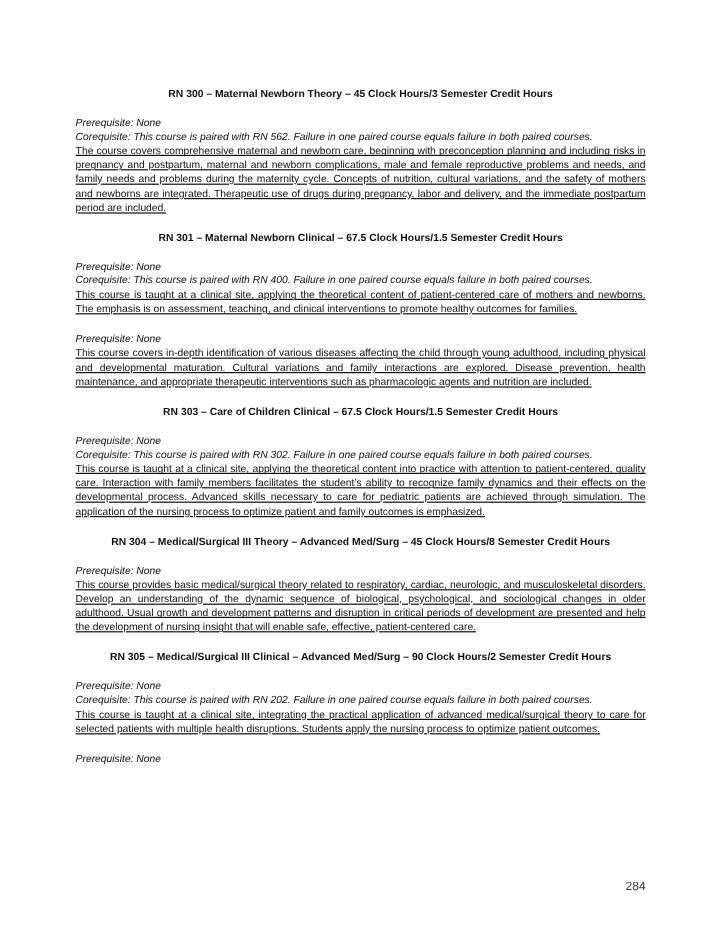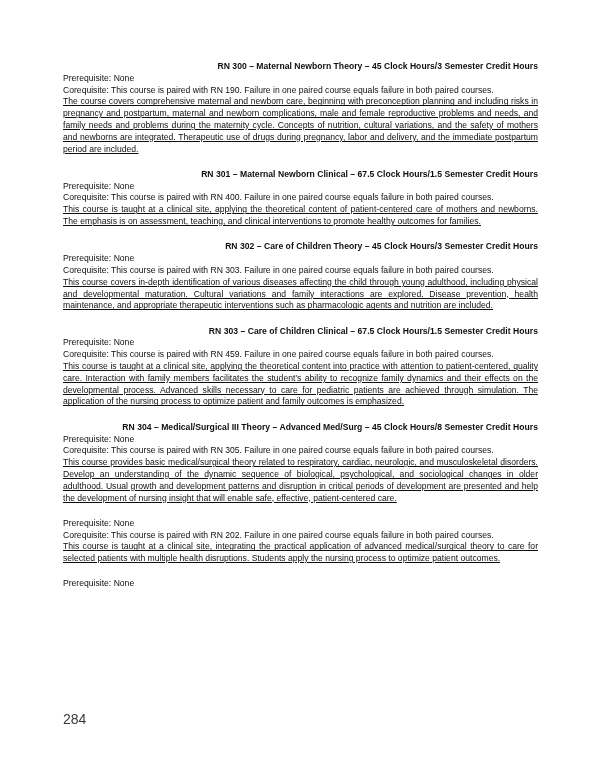--- a/index.html
+++ b/index.html
@@ -32,90 +32,90 @@
     margin: 0 0 13.5px 0;
   }
   .course:last-of-type {
     margin-bottom: 0;
   }
   .course-title {
     font-size: 8.6px;
     font-weight: bold;
     line-height: 11.8px;
     letter-spacing: 0.02px;
-    margin: 0;
-    text-align: right;
+    margin: 12px;
+    text-align: center;
   }
   .course-prereq,
   .course-coreq {
     font-size: 8.6px;
+    font-style: italic;
     line-height: 11.8px;
     margin: 0;
     text-align: left;
   }
   .course-desc {
     font-size: 8.6px;
     line-height: 11.8px;
     margin: 0;
     text-align: justify;
     text-justify: inter-word;
     text-decoration: underline;
   }
   .page-number {
     position: absolute;
     left: 63px;
-    top: 714px;
+    top: 734px;
     width: 475px;
-    font-size: 14px;
+    text-align: right;
+    font-size: 10px;
     line-height: 11px;
     color: #3a3a3a;
   }
 </style>
 </head>
 <body>
 
 <div class="page">
   <div class="content">
 
     <div class="course">
       <p class="course-title">RN 300 – Maternal Newborn Theory – 45 Clock Hours/3 Semester Credit Hours</p>
       <p class="course-prereq">Prerequisite: None</p>
-      <p class="course-coreq">Corequisite: This course is paired with RN 190. Failure in one paired course equals failure in both paired courses.</p>
+      <p class="course-coreq">Corequisite: This course is paired with RN 562. Failure in one paired course equals failure in both paired courses.</p>
       <p class="course-desc">The course covers comprehensive maternal and newborn care, beginning with preconception planning and including risks in pregnancy and postpartum, maternal and newborn complications, male and female reproductive problems and needs, and family needs and problems during the maternity cycle. Concepts of nutrition, cultural variations, and the safety of mothers and newborns are integrated. Therapeutic use of drugs during pregnancy, labor and delivery, and the immediate postpartum period are included.</p>
     </div>
 
     <div class="course">
       <p class="course-title">RN 301 – Maternal Newborn Clinical – 67.5 Clock Hours/1.5 Semester Credit Hours</p>
       <p class="course-prereq">Prerequisite: None</p>
       <p class="course-coreq">Corequisite: This course is paired with RN 400. Failure in one paired course equals failure in both paired courses.</p>
       <p class="course-desc">This course is taught at a clinical site, applying the theoretical content of patient-centered care of mothers and newborns. The emphasis is on assessment, teaching, and clinical interventions to promote healthy outcomes for families.</p>
     </div>
 
     <div class="course">
-      <p class="course-title">RN 302 – Care of Children Theory – 45 Clock Hours/3 Semester Credit Hours</p>
       <p class="course-prereq">Prerequisite: None</p>
-      <p class="course-coreq">Corequisite: This course is paired with RN 303. Failure in one paired course equals failure in both paired courses.</p>
       <p class="course-desc">This course covers in-depth identification of various diseases affecting the child through young adulthood, including physical and developmental maturation. Cultural variations and family interactions are explored. Disease prevention, health maintenance, and appropriate therapeutic interventions such as pharmacologic agents and nutrition are included.</p>
     </div>
 
     <div class="course">
       <p class="course-title">RN 303 – Care of Children Clinical – 67.5 Clock Hours/1.5 Semester Credit Hours</p>
       <p class="course-prereq">Prerequisite: None</p>
-      <p class="course-coreq">Corequisite: This course is paired with RN 459. Failure in one paired course equals failure in both paired courses.</p>
+      <p class="course-coreq">Corequisite: This course is paired with RN 302. Failure in one paired course equals failure in both paired courses.</p>
       <p class="course-desc">This course is taught at a clinical site, applying the theoretical content into practice with attention to patient-centered, quality care. Interaction with family members facilitates the student’s ability to recognize family dynamics and their effects on the developmental process. Advanced skills necessary to care for pediatric patients are achieved through simulation. The application of the nursing process to optimize patient and family outcomes is emphasized.</p>
     </div>
 
     <div class="course">
       <p class="course-title">RN 304 – Medical/Surgical III Theory – Advanced Med/Surg – 45 Clock Hours/8 Semester Credit Hours</p>
       <p class="course-prereq">Prerequisite: None</p>
-      <p class="course-coreq">Corequisite: This course is paired with RN 305. Failure in one paired course equals failure in both paired courses.</p>
       <p class="course-desc">This course provides basic medical/surgical theory related to respiratory, cardiac, neurologic, and musculoskeletal disorders. Develop an understanding of the dynamic sequence of biological, psychological, and sociological changes in older adulthood. Usual growth and development patterns and disruption in critical periods of development are presented and help the development of nursing insight that will enable safe, effective, patient-centered care.</p>
     </div>
 
     <div class="course">
+      <p class="course-title">RN 305 – Medical/Surgical III Clinical – Advanced Med/Surg – 90 Clock Hours/2 Semester Credit Hours</p>
       <p class="course-prereq">Prerequisite: None</p>
       <p class="course-coreq">Corequisite: This course is paired with RN 202. Failure in one paired course equals failure in both paired courses.</p>
       <p class="course-desc">This course is taught at a clinical site, integrating the practical application of advanced medical/surgical theory to care for selected patients with multiple health disruptions. Students apply the nursing process to optimize patient outcomes.</p>
     </div>
 
     <div class="course">
       <p class="course-prereq">Prerequisite: None</p>
     </div>
 
   </div>

